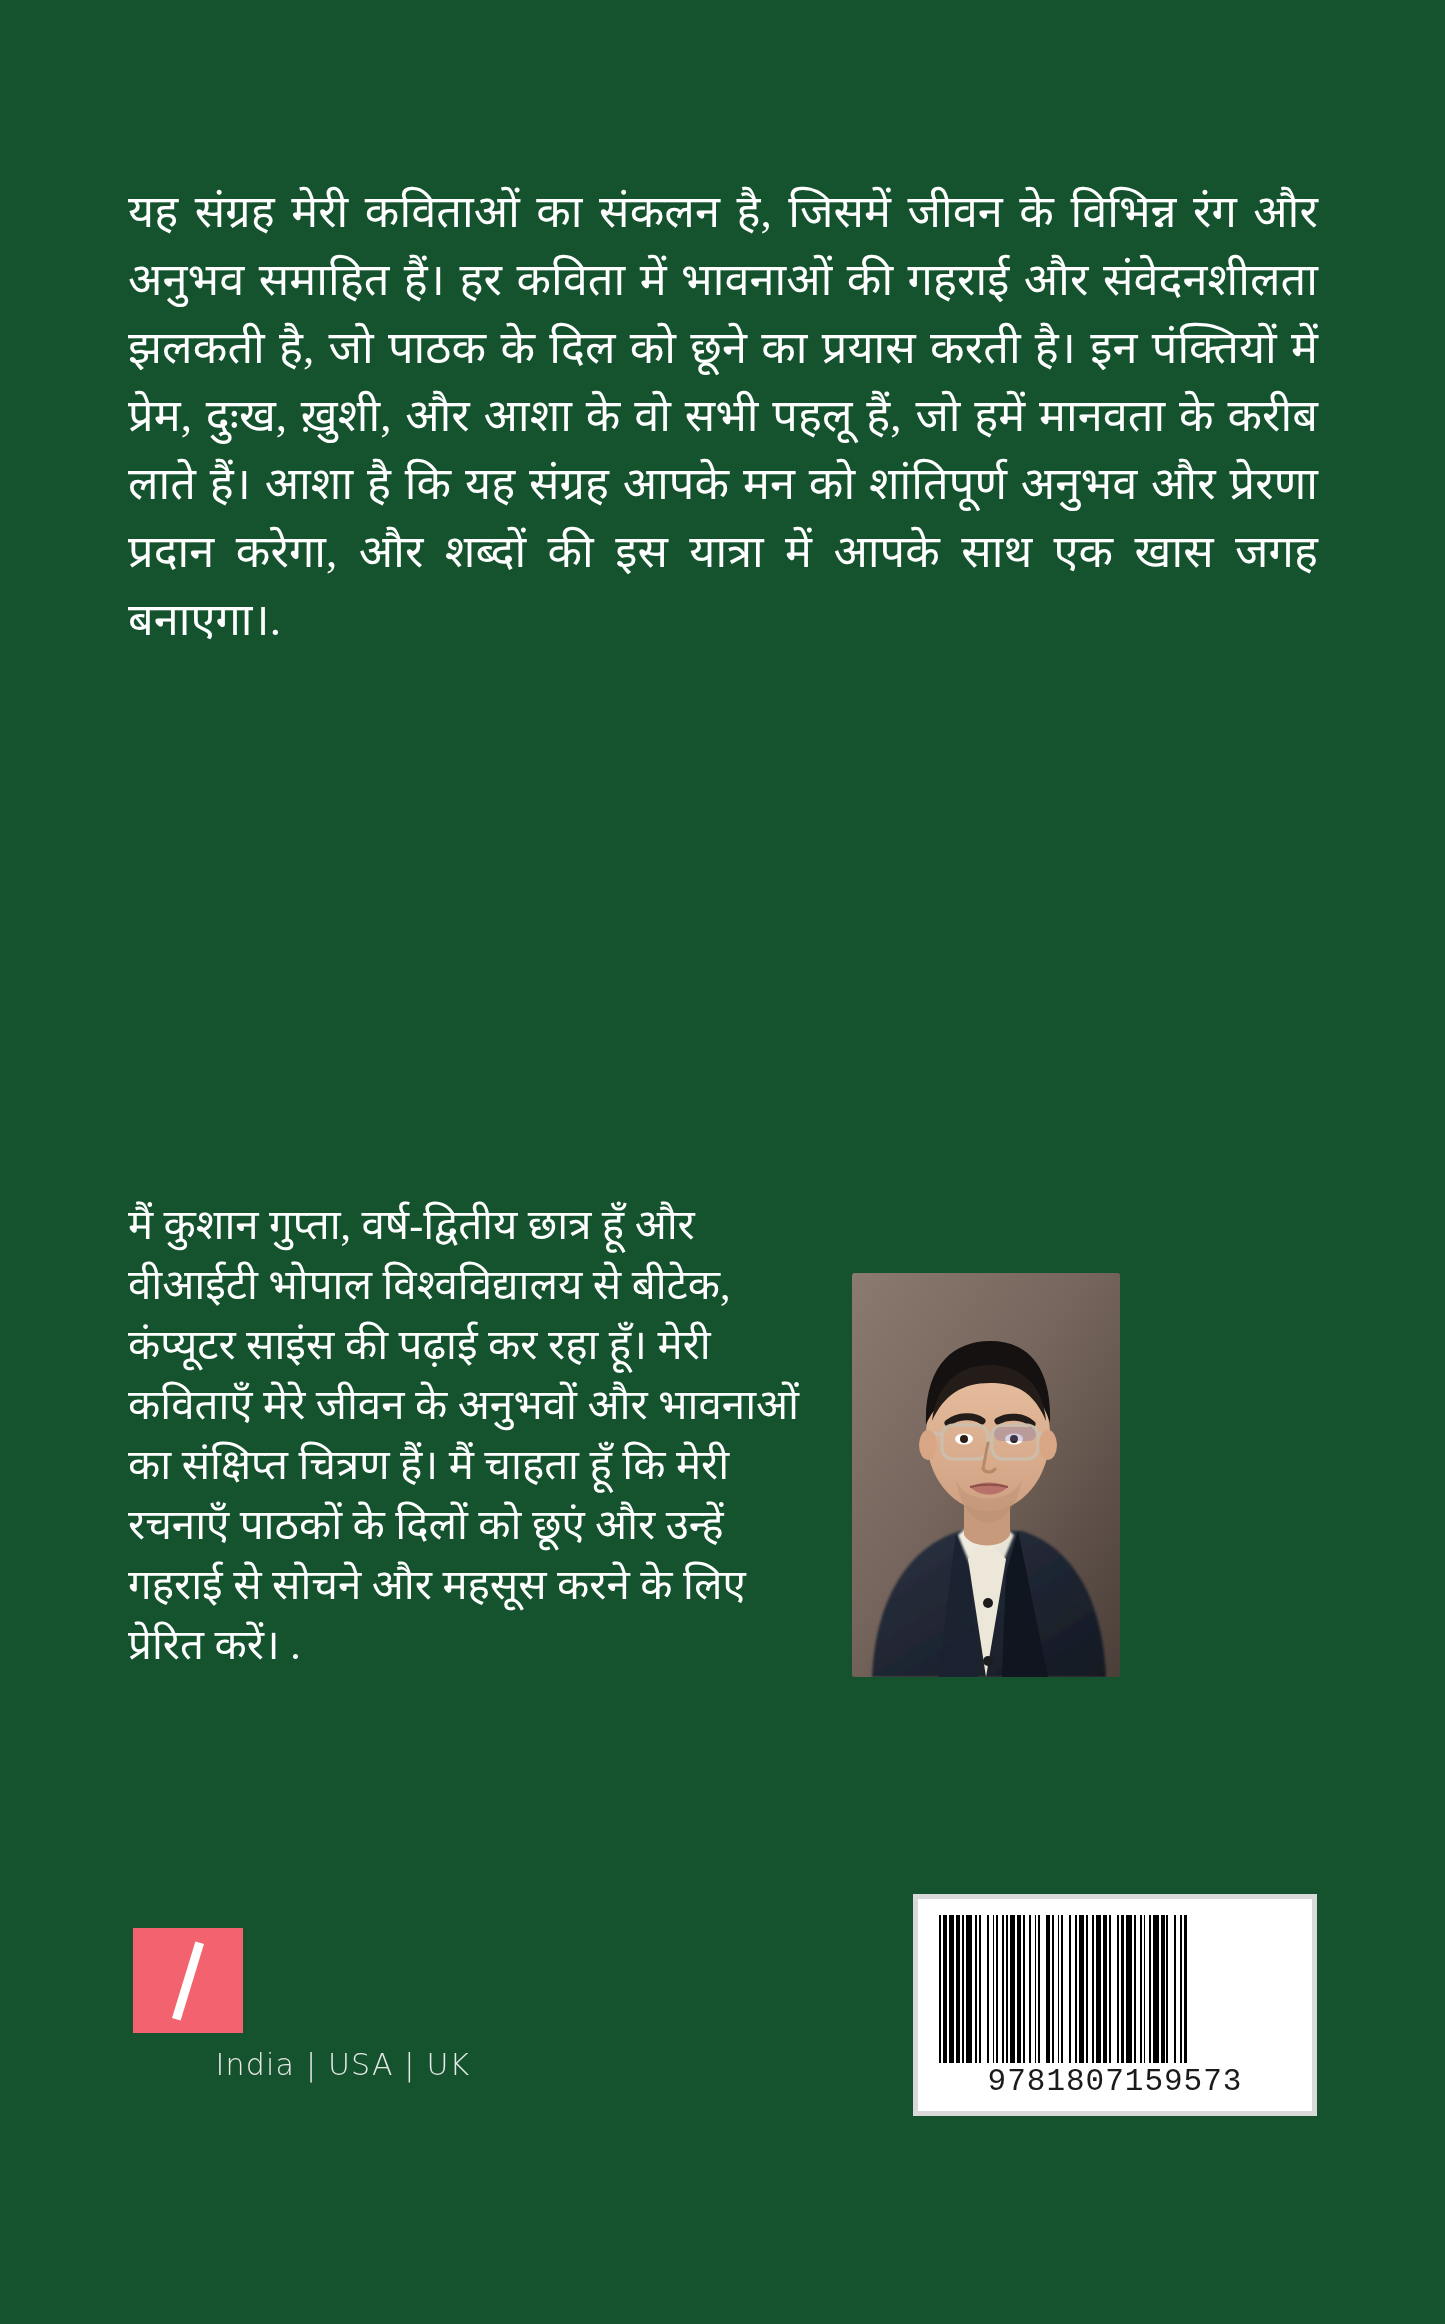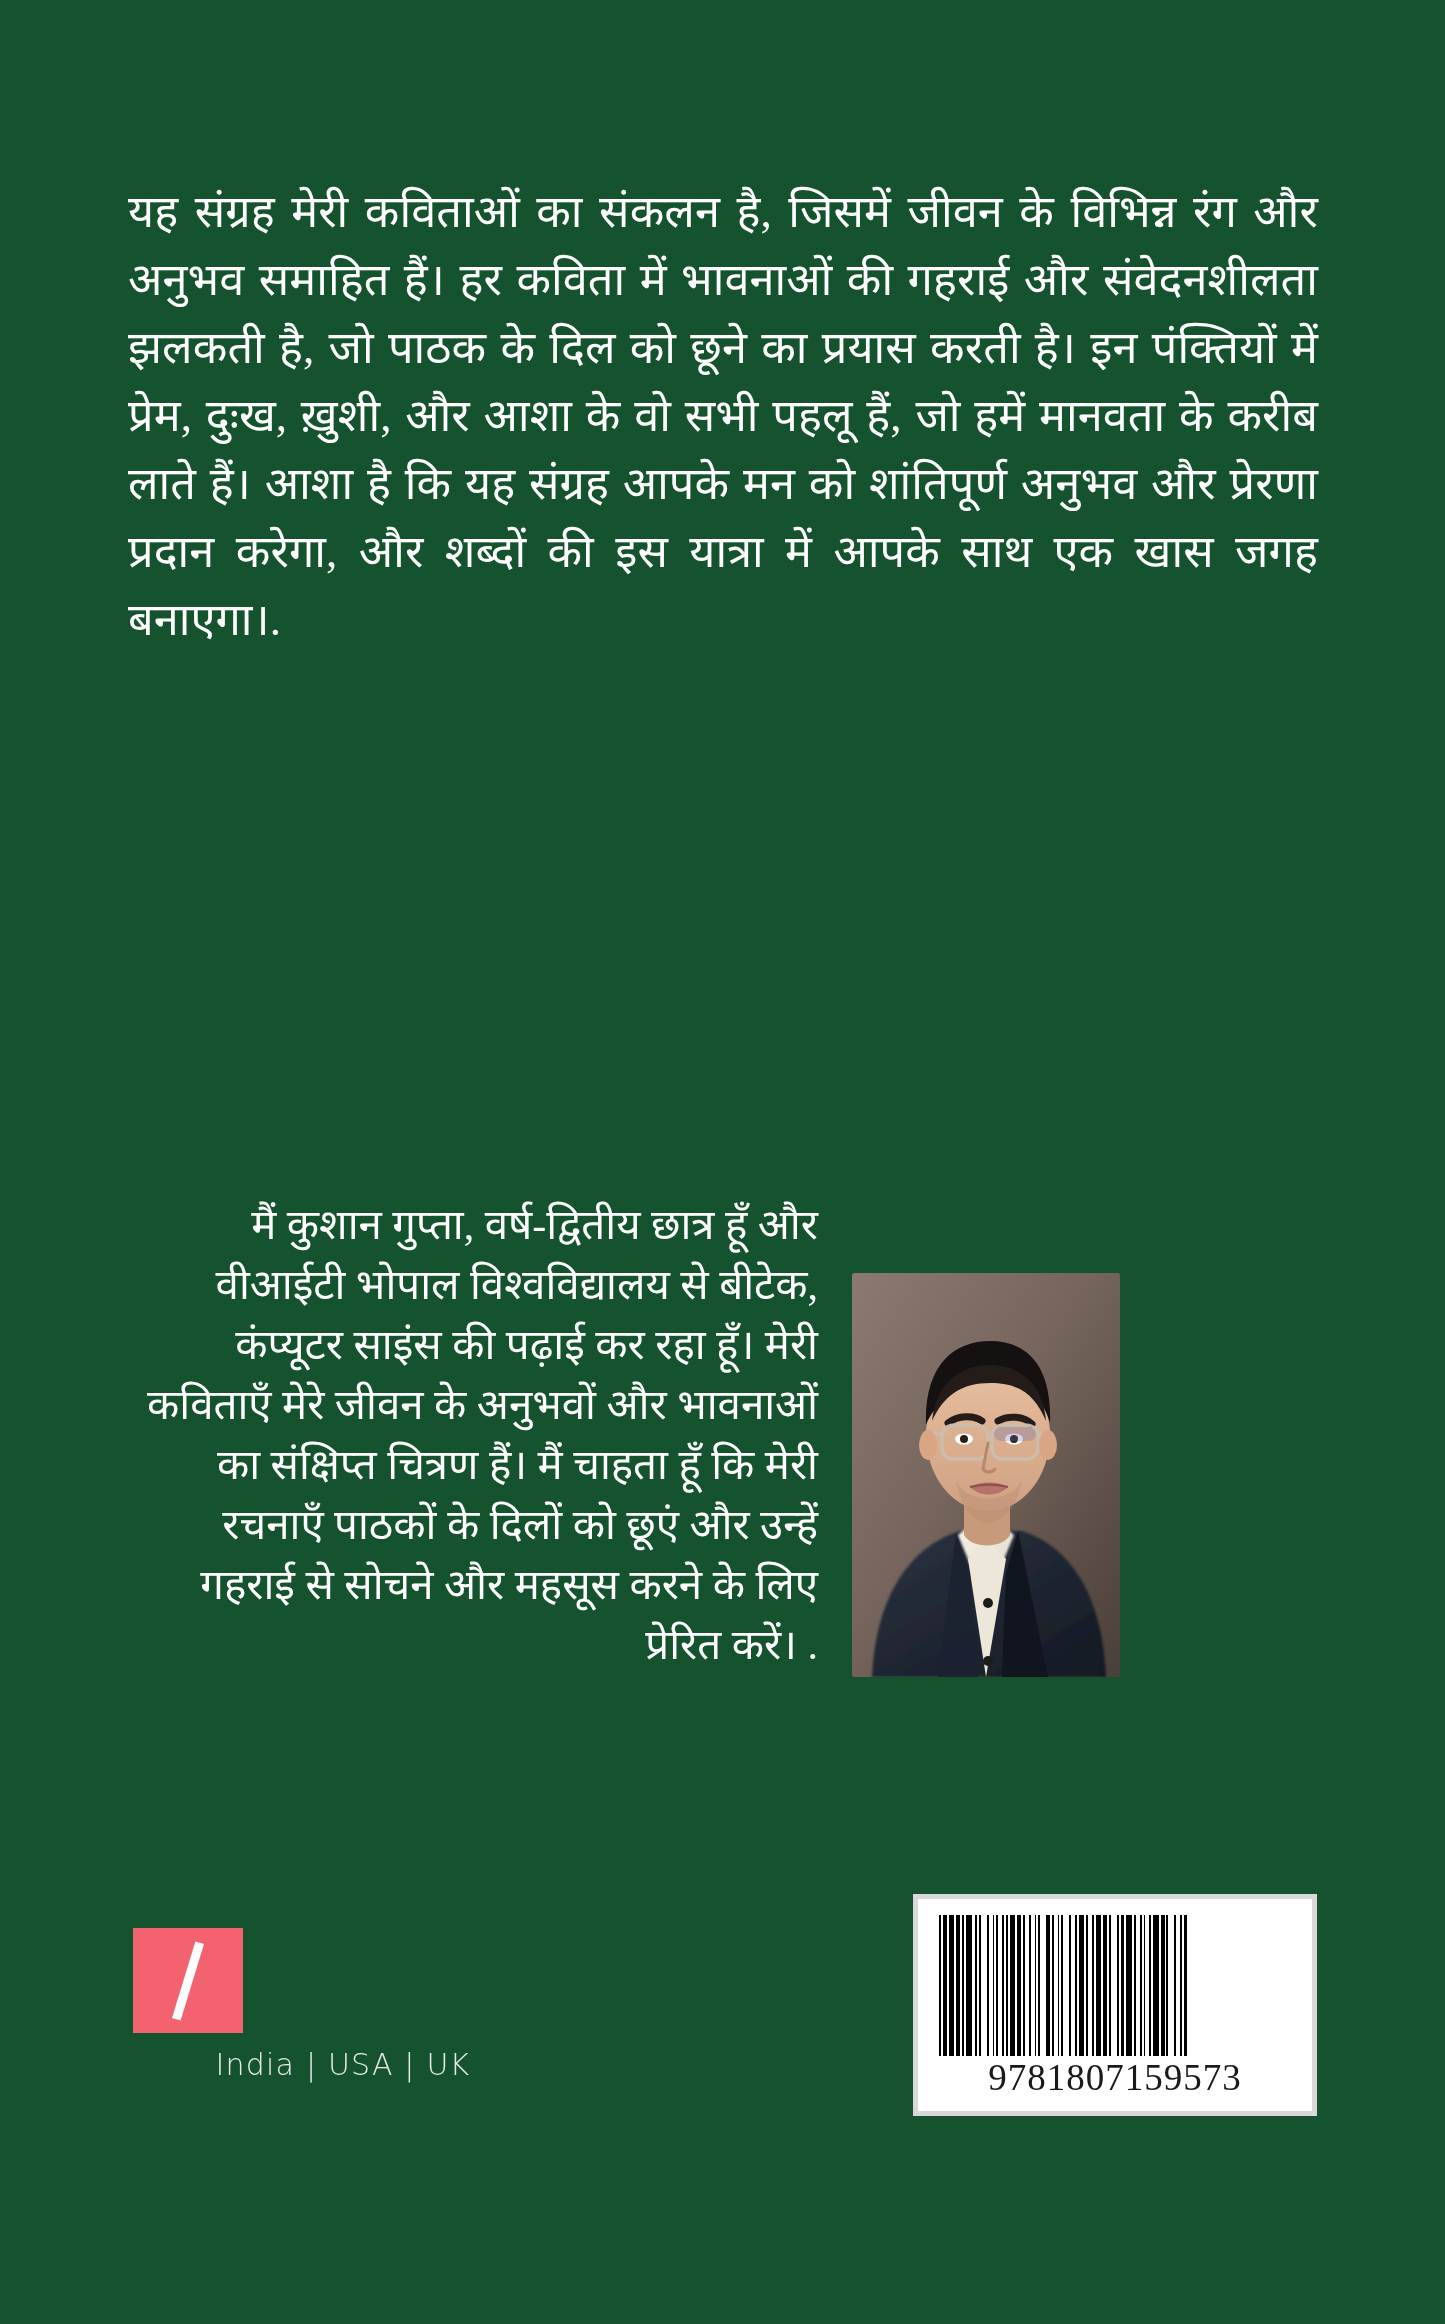--- a/index.html
+++ b/index.html
@@ -60,21 +60,21 @@
     width: 1190px;
     display: flex;
     align-items: flex-start;
     gap: 34px;
   }
 
   .author-bio {
     width: 690px;
     font-size: 42px;
     line-height: 60px;
-    text-align: right;
+    text-align: left;
     color: #ffffff;
   }
 
   .author-photo {
     width: 268px;
     height: 404px;
     flex: 0 0 268px;
     margin-top: 78px;
     border-radius: 3px;
     overflow: hidden;
@@ -159,22 +159,22 @@
   .barcode-bars {
     width: 352px;
     height: 148px;
     display: flex;
     align-items: stretch;
     gap: 0;
   }
   .barcode-bars i { display: block; height: 100%; background: #000000; }
   .barcode-bars u { display: block; height: 100%; background: #ffffff; }
   .barcode-number {
-    font-family: Liberation Serif, serif;
-    font-size: 37px;
+    font-family: Liberation Mono, monospace;
+    font-size: 31px;
     letter-spacing: 1px;
     color: #1a1a1a;
     padding-bottom: 2px;
   }
 </style>
 </head>
 <body>
 
 <div class="cover">
 

